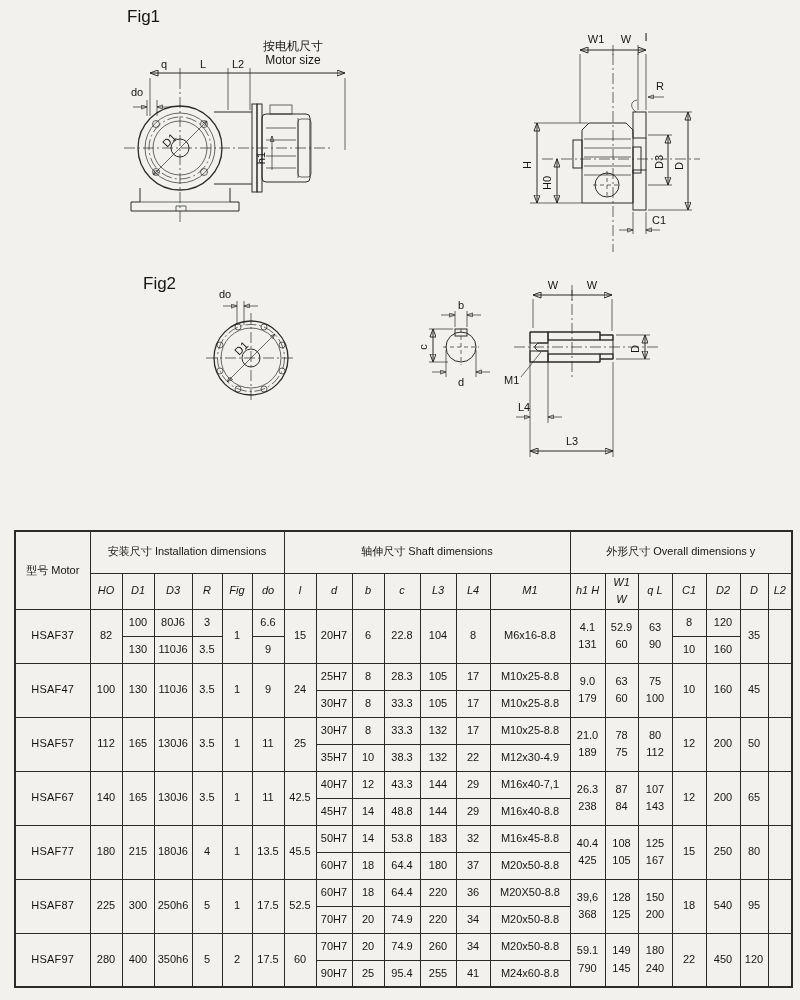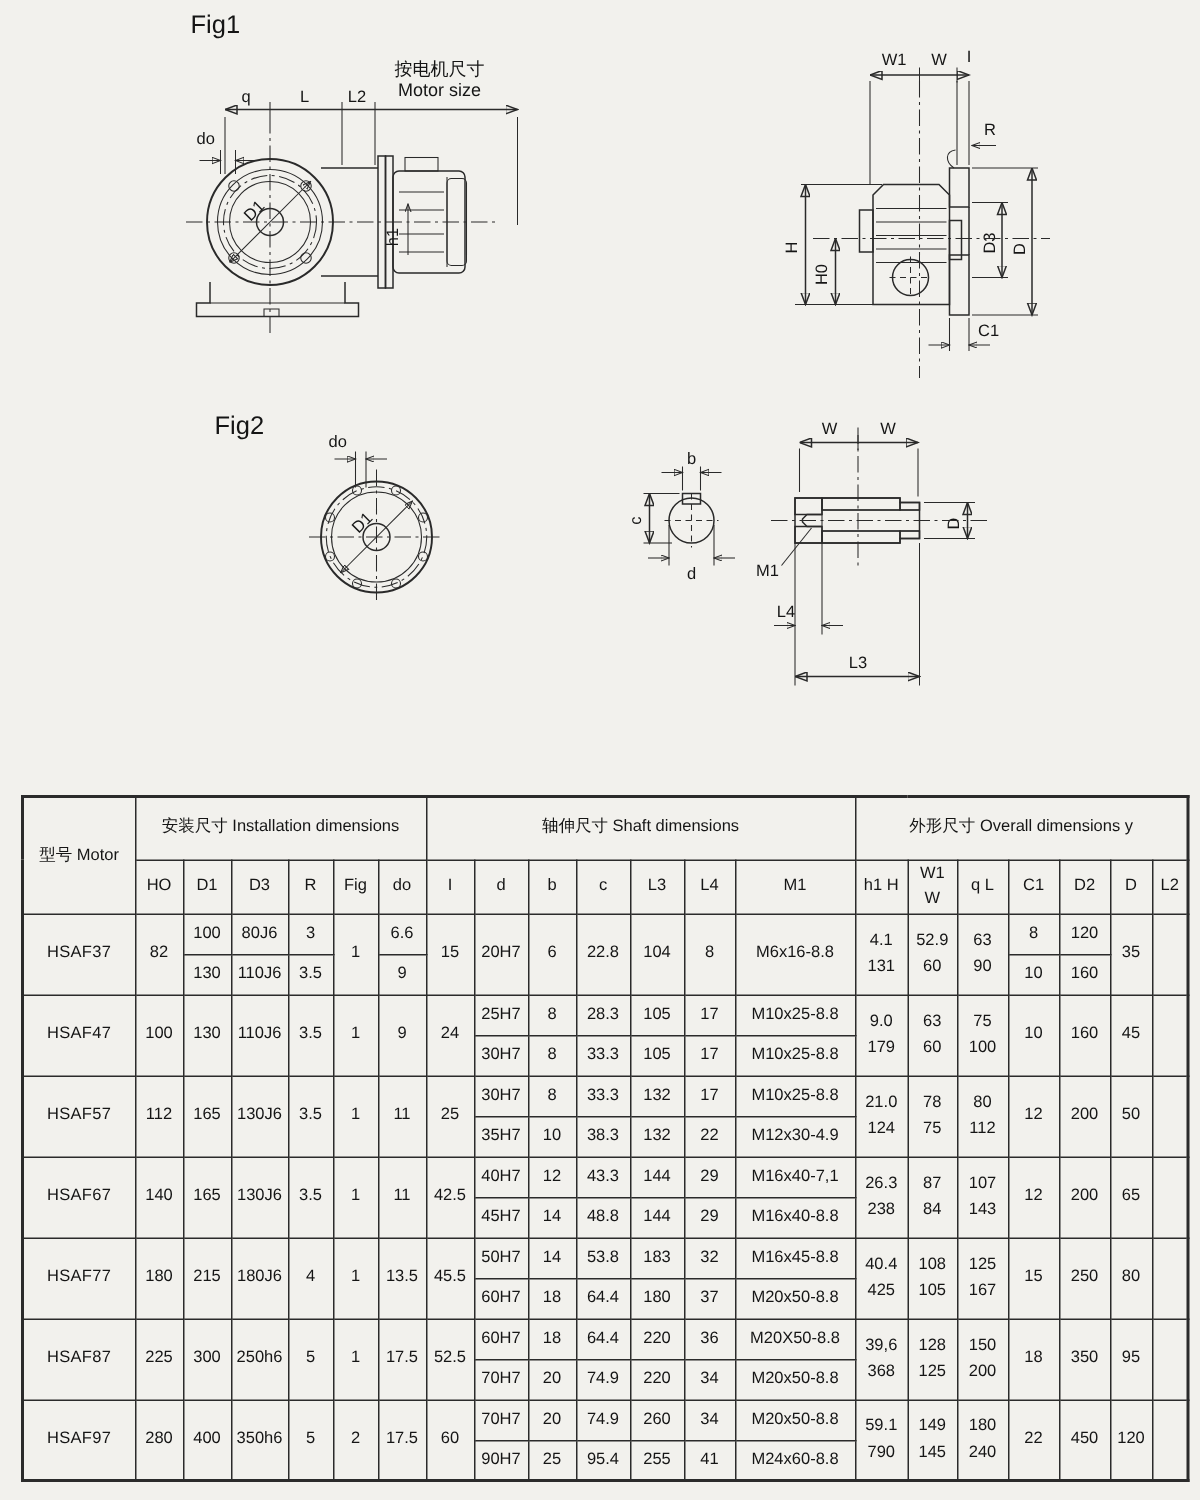--- a/index.html
+++ b/index.html
@@ -28,21 +28,21 @@
     font-size:11px;background:transparent;
   }
   #dims td, #dims th{
     border:1px solid #2b2b2b;
     text-align:center;vertical-align:middle;
     padding:0 1px;white-space:pre-line;line-height:1.6;
     font-weight:normal;overflow:hidden;
   }
   #dims{border:2px solid #2b2b2b;}
   #dims thead tr.grow{height:42px;}
-  #dims thead tr.crow{height:36px;}
+  #dims thead tr.crow{height:36px;font-style:italic;}
   #dims tbody tr{height:27px;}
   .type-cell{font-weight:bold;letter-spacing:0.2px;margin-left:20px;}
   .group-th{font-size:11px;}
 </style>
 </head>
 <body>
 
 <svg id="fig1" class="fig-svg" width="800" height="265" viewBox="0 0 800 265">
   <defs>
     <marker id="arr" markerWidth="9" markerHeight="8" refX="8" refY="3" orient="auto">
@@ -397,21 +397,21 @@
         <td rowspan="2">1</td>
         <td rowspan="2">11</td>
         <td rowspan="2">25</td>
         <td>30H7</td>
         <td>8</td>
         <td>33.3</td>
         <td>132</td>
         <td>17</td>
         <td>M10x25-8.8</td>
         <td rowspan="2">21.0
-124</td>
+189</td>
         <td rowspan="2">78
 75</td>
         <td rowspan="2">80
 112</td>
         <td rowspan="2">12</td>
         <td rowspan="2">200</td>
         <td rowspan="2">50</td>
         <td rowspan="2"></td>
       </tr>
       <tr>
@@ -505,21 +505,21 @@
         <td>220</td>
         <td>36</td>
         <td>M20X50-8.8</td>
         <td rowspan="2">39,6
 368</td>
         <td rowspan="2">128
 125</td>
         <td rowspan="2">150
 200</td>
         <td rowspan="2">18</td>
-        <td rowspan="2">350</td>
+        <td rowspan="2">540</td>
         <td rowspan="2">95</td>
         <td rowspan="2"></td>
       </tr>
       <tr>
         <td>70H7</td>
         <td>20</td>
         <td>74.9</td>
         <td>220</td>
         <td>34</td>
         <td>M20x50-8.8</td>

